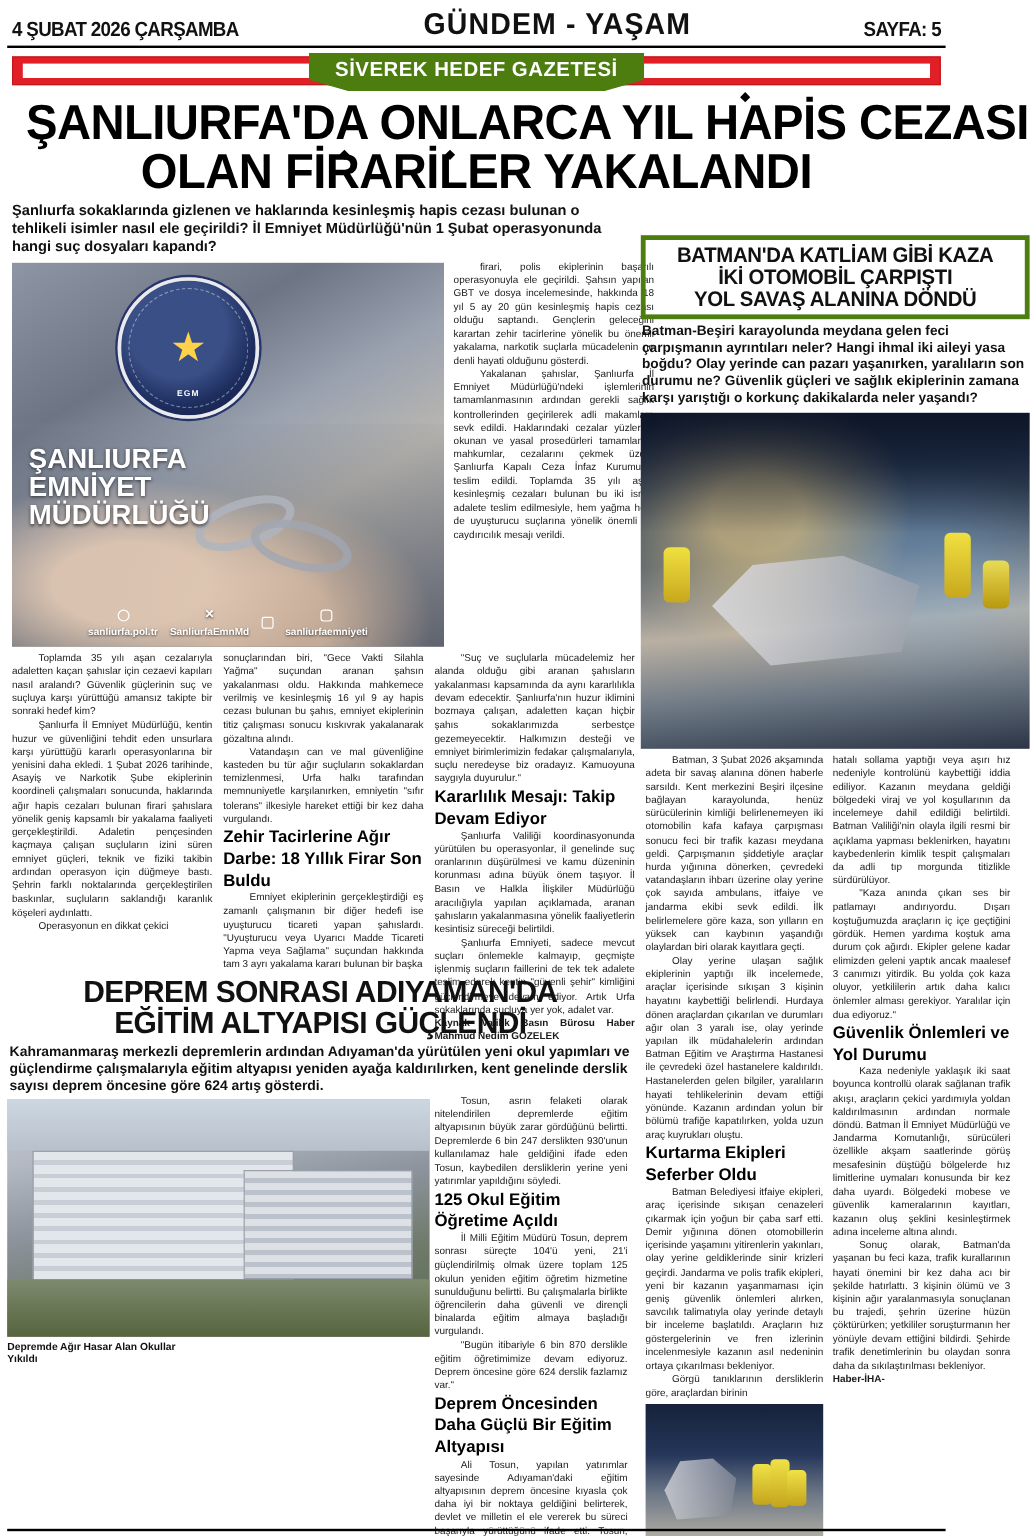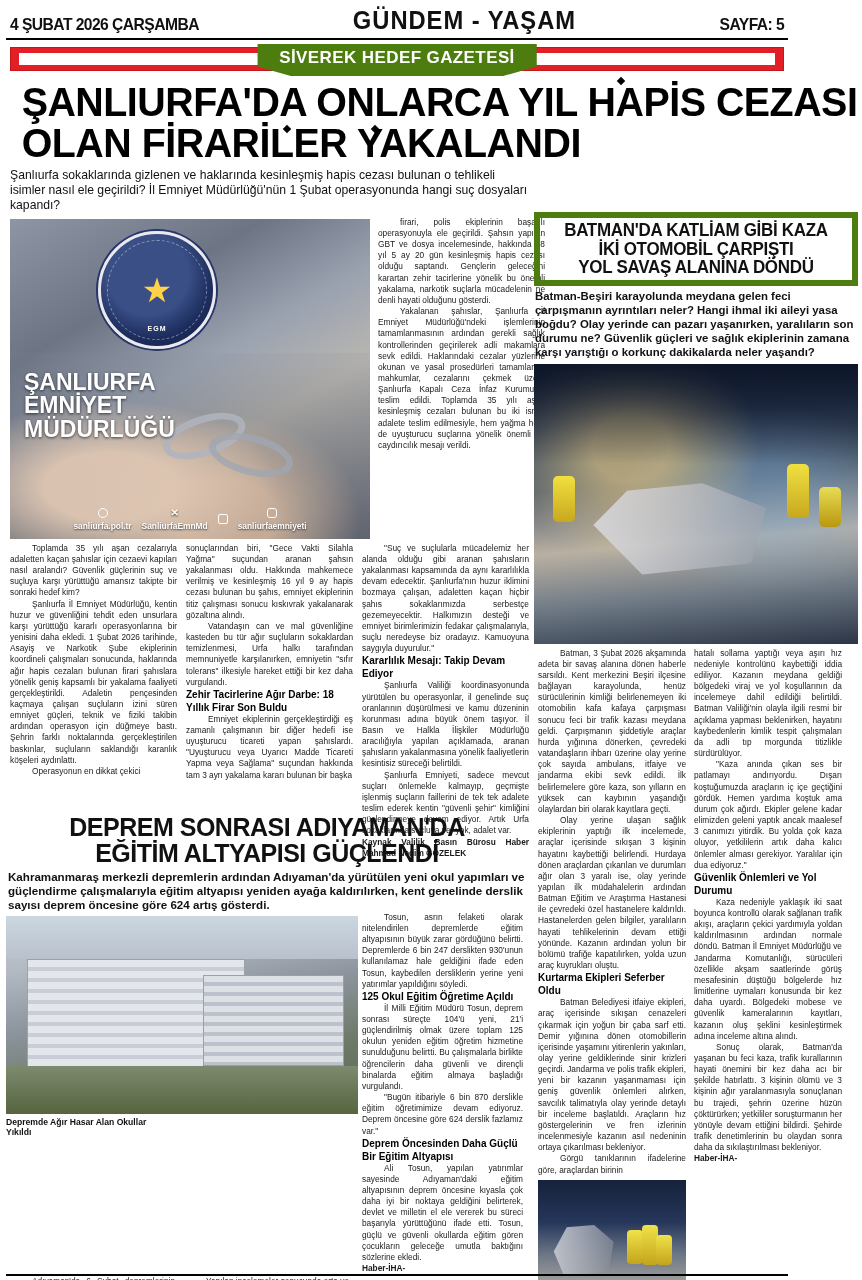--- a/index.html
+++ b/index.html
@@ -75,21 +75,21 @@
     font-weight: 800;
     font-size: 17px;
     letter-spacing: 0.4px;
     white-space: nowrap;
     clip-path: polygon(0 0, 100% 0, 100% 70%, 88% 100%, 12% 100%, 0 70%);
     z-index: 3;
   }
 
   
   .headline-block {
-    text-align: left;
+    text-align: center;
     padding: 4px 0 2px 0;
     position: relative;
   }
   .headline-line {
     font-weight: 800;
     font-size: 41px;
     line-height: 0.99;
     letter-spacing: -0.5px;
     transform: scaleX(0.96);
     white-space: nowrap;
@@ -100,40 +100,40 @@
     width: 6px; height: 6px;
     background: #000;
     transform: rotate(45deg);
   }
   .d1 { left: 612px; top: 0px; }
   .d2 { left: 278px; top: 48px; }
   .d3 { left: 366px; top: 48px; }
 
   .lead-main {
     font-size: 12.2px;
-    font-weight: 400;
+    font-weight: 700;
     line-height: 1.22;
     width: 524px;
     padding: 3px 2px 4px 4px;
   }
 
   
   .cols { display: flex; }
   .col { }
   p.body {
     font-size: 8.3px;
     line-height: 1.345;
     text-align: justify;
     text-indent: 22px;
     margin: 0;
     color: #1a1a1a;
   }
   p.body.noindent { text-indent: 0; }
   .subhead {
-    font-size: 10px;
+    font-size: 14px;
     font-weight: 800;
     line-height: 1.3;
     text-align: left;
     margin: 0;
     color: #000;
   }
   b.src { font-weight: 800; }
 
   
   .art1 { position: relative; }
@@ -214,21 +214,21 @@
   .glyph.ig { border-radius:3px; }
 
   .col-narrow { width: 176px; padding: 0 5px 0 4px; }
 
   
   .right-pane {
     position:absolute;
     left: 534px; top: 196px;
     width: 324px;
   }
-  .rbox { border: 6px solid #4d7c0f; padding: 3px 4px 3px 4px; margin-top: 16px; }
+  .rbox { border: 4px solid #4d7c0f; padding: 3px 4px 3px 4px; }
   .r-head {
     text-align:center;
     font-weight:800;
     font-size: 17.5px;
     line-height: 1.07;
     letter-spacing:-0.3px;
     transform: scaleX(0.97);
   }
   .r-lead {
     font-size: 11.4px;
@@ -441,21 +441,21 @@
       <div class="hiviz p2"></div>
       <div class="hiviz p3"></div>
     </div>
 
     <div class="r-cols">
       <div class="r-col">
         <p class="body">Batman, 3 Şubat 2026 akşamında adeta bir savaş alanına dönen haberle sarsıldı. Kent merkezini Beşiri ilçesine bağlayan karayolunda, henüz sürücülerinin kimliği belirlenemeyen iki otomobilin kafa kafaya çarpışması sonucu feci bir trafik kazası meydana geldi. Çarpışmanın şiddetiyle araçlar hurda yığınına dönerken, çevredeki vatandaşların ihbarı üzerine olay yerine çok sayıda ambulans, itfaiye ve jandarma ekibi sevk edildi. İlk belirlemelere göre kaza, son yılların en yüksek can kaybının yaşandığı olaylardan biri olarak kayıtlara geçti.</p>
         <p class="body">Olay yerine ulaşan sağlık ekiplerinin yaptığı ilk incelemede, araçlar içerisinde sıkışan 3 kişinin hayatını kaybettiği belirlendi. Hurdaya dönen araçlardan çıkarılan ve durumları ağır olan 3 yaralı ise, olay yerinde yapılan ilk müdahalelerin ardından Batman Eğitim ve Araştırma Hastanesi ile çevredeki özel hastanelere kaldırıldı. Hastanelerden gelen bilgiler, yaralıların hayati tehlikelerinin devam ettiği yönünde. Kazanın ardından yolun bir bölümü trafiğe kapatılırken, yolda uzun araç kuyrukları oluştu.</p>
         <p class="subhead">Kurtarma Ekipleri Seferber Oldu</p>
         <p class="body">Batman Belediyesi itfaiye ekipleri, araç içerisinde sıkışan cenazeleri çıkarmak için yoğun bir çaba sarf etti. Demir yığınına dönen otomobillerin içerisinde yaşamını yitirenlerin yakınları, olay yerine geldiklerinde sinir krizleri geçirdi. Jandarma ve polis trafik ekipleri, yeni bir kazanın yaşanmaması için geniş güvenlik önlemleri alırken, savcılık talimatıyla olay yerinde detaylı bir inceleme başlatıldı. Araçların hız göstergelerinin ve fren izlerinin incelenmesiyle kazanın asıl nedeninin ortaya çıkarılması bekleniyor.</p>
-        <p class="body">Görgü tanıklarının ifadelerine göre, araçlardan birinin</p>
+        <p class="body">Görgü tanıklarının dersliklerin göre, araçlardan birinin</p>
         <div class="photo-crash2">
           <div class="veh"></div>
           <div class="hi a"></div>
           <div class="hi b"></div>
           <div class="hi c"></div>
         </div>
       </div>
       <div class="r-col">
         <p class="body noindent">hatalı sollama yaptığı veya aşırı hız nedeniyle kontrolünü kaybettiği iddia ediliyor. Kazanın meydana geldiği bölgedeki viraj ve yol koşullarının da incelemeye dahil edildiği belirtildi. Batman Valiliği'nin olayla ilgili resmi bir açıklama yapması beklenirken, hayatını kaybedenlerin kimlik tespit çalışmaları da adli tıp morgunda titizlikle sürdürülüyor.</p>
         <p class="body">"Kaza anında çıkan ses bir patlamayı andırıyordu. Dışarı koştuğumuzda araçların iç içe geçtiğini gördük. Hemen yardıma koştuk ama durum çok ağırdı. Ekipler gelene kadar elimizden geleni yaptık ancak maalesef 3 canımızı yitirdik. Bu yolda çok kaza oluyor, yetkililerin artık daha kalıcı önlemler alması gerekiyor. Yaralılar için dua ediyoruz."</p>

